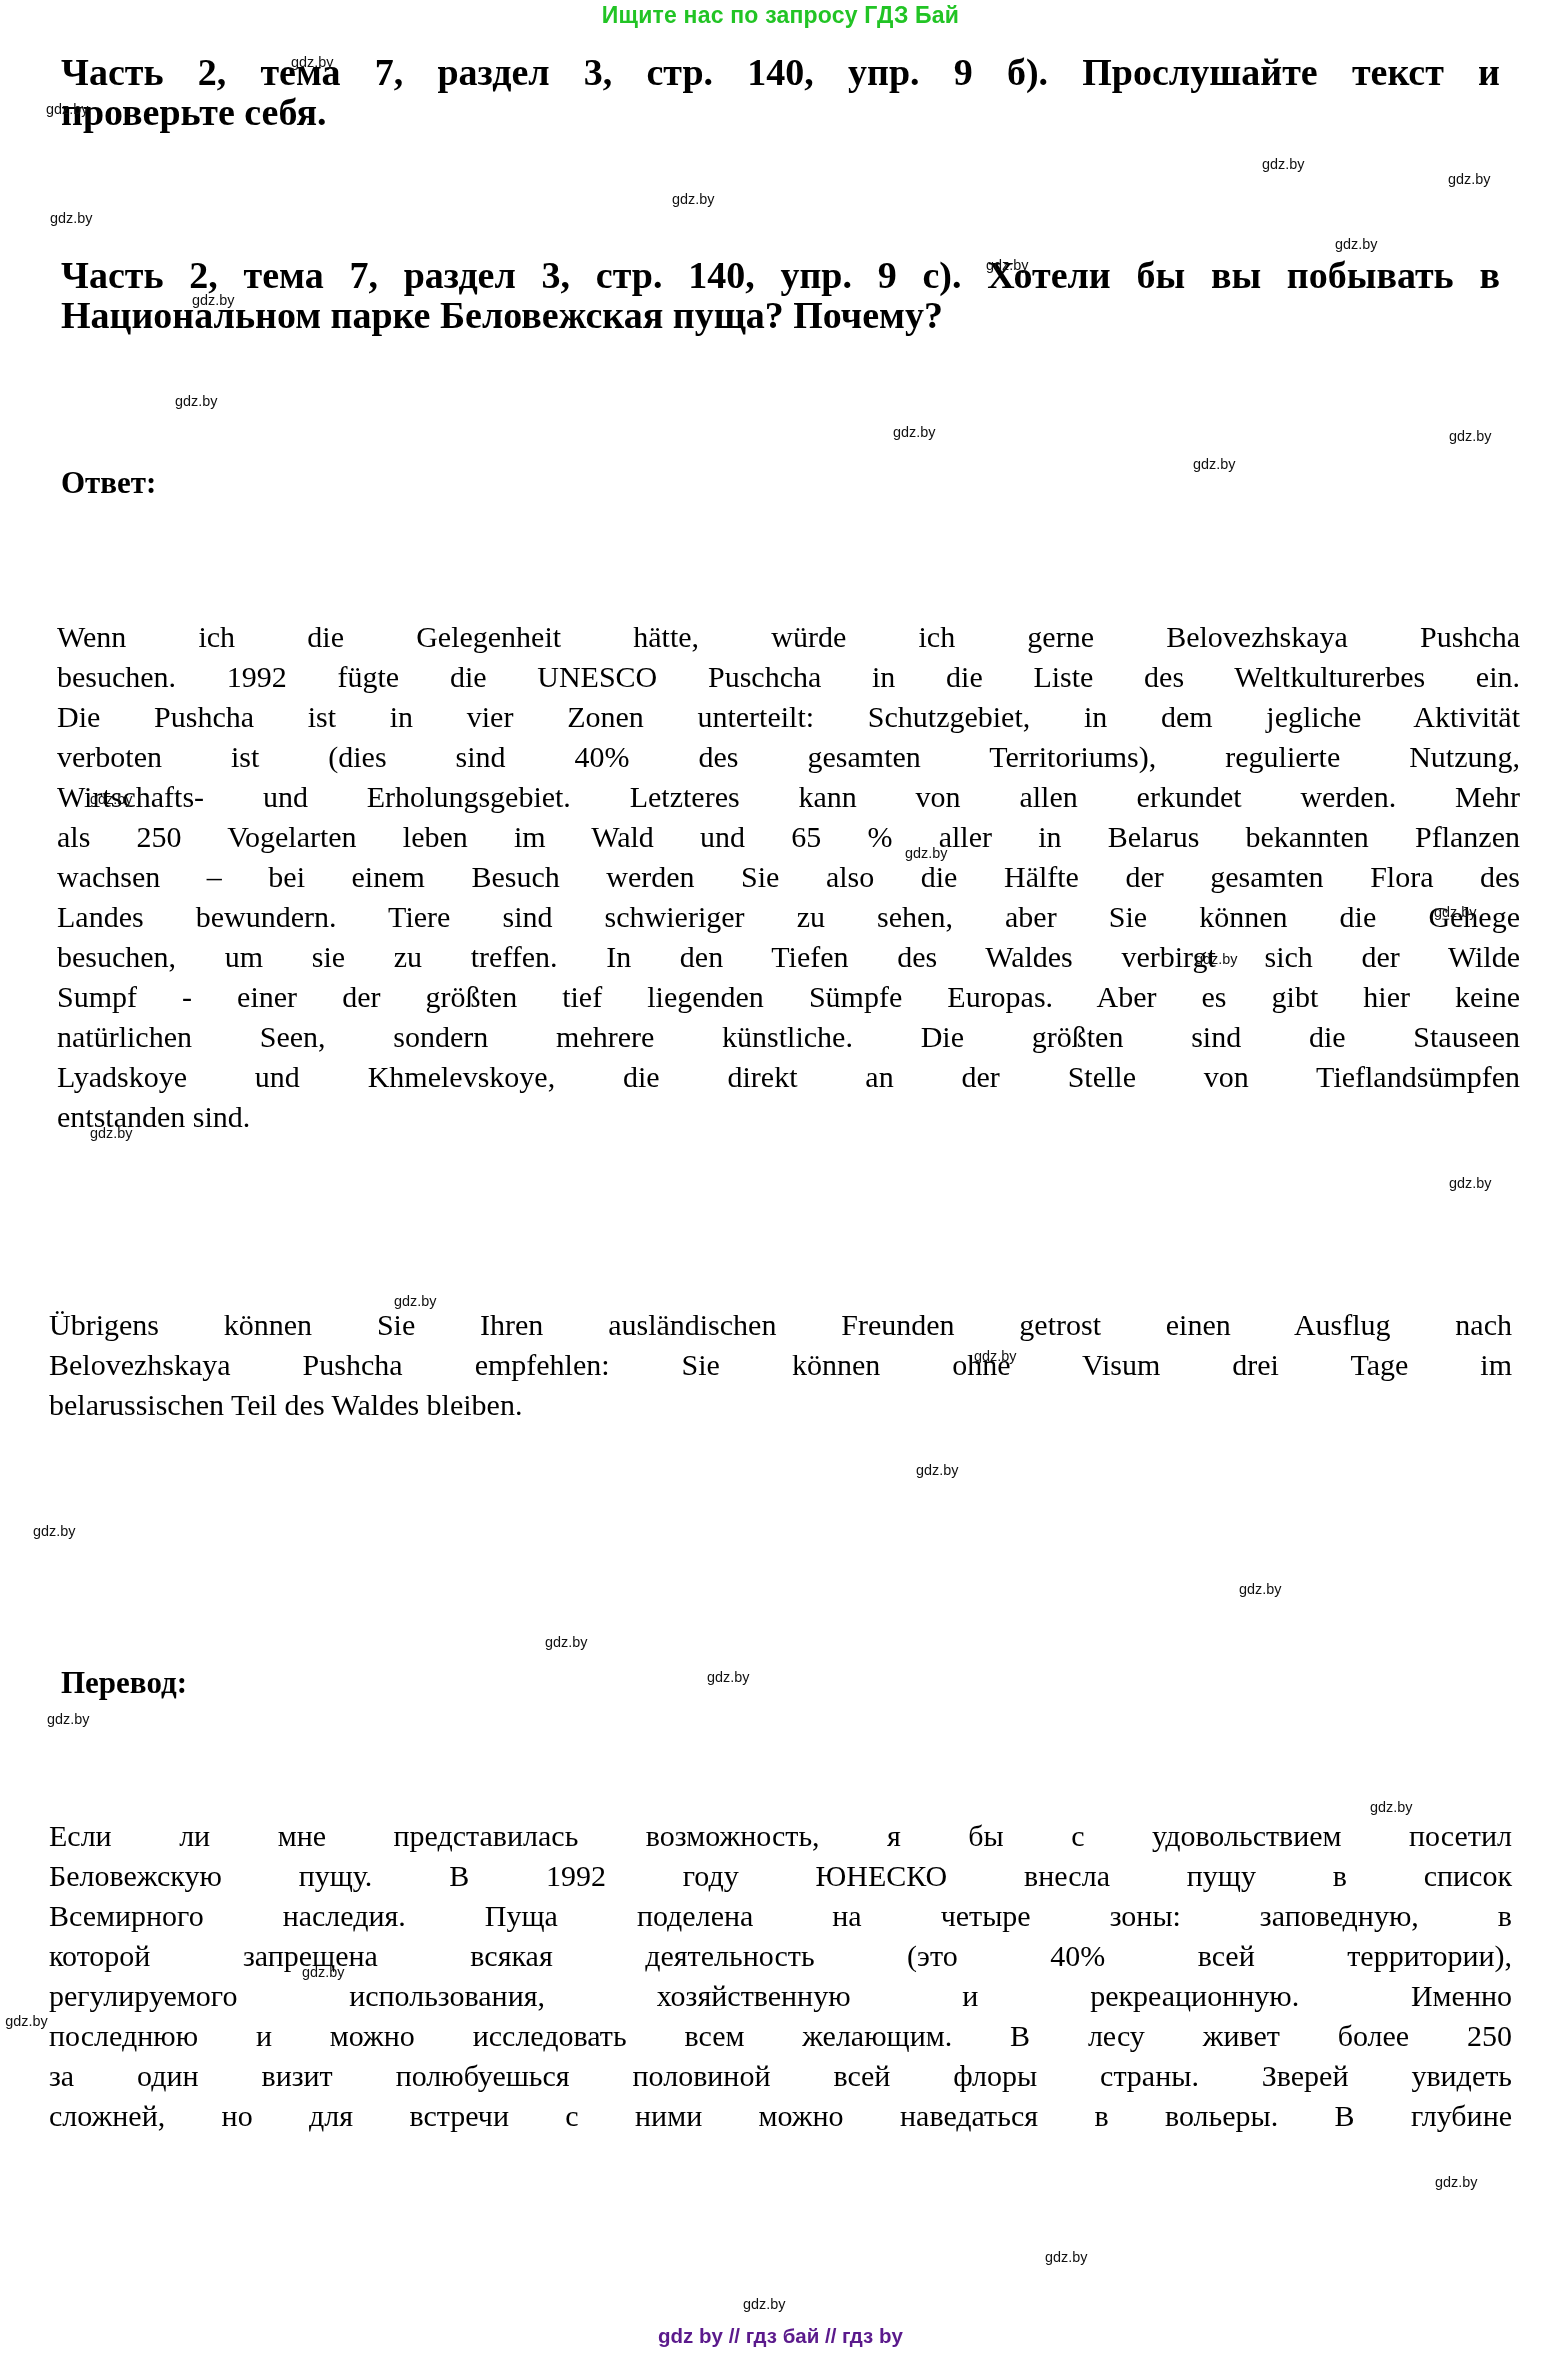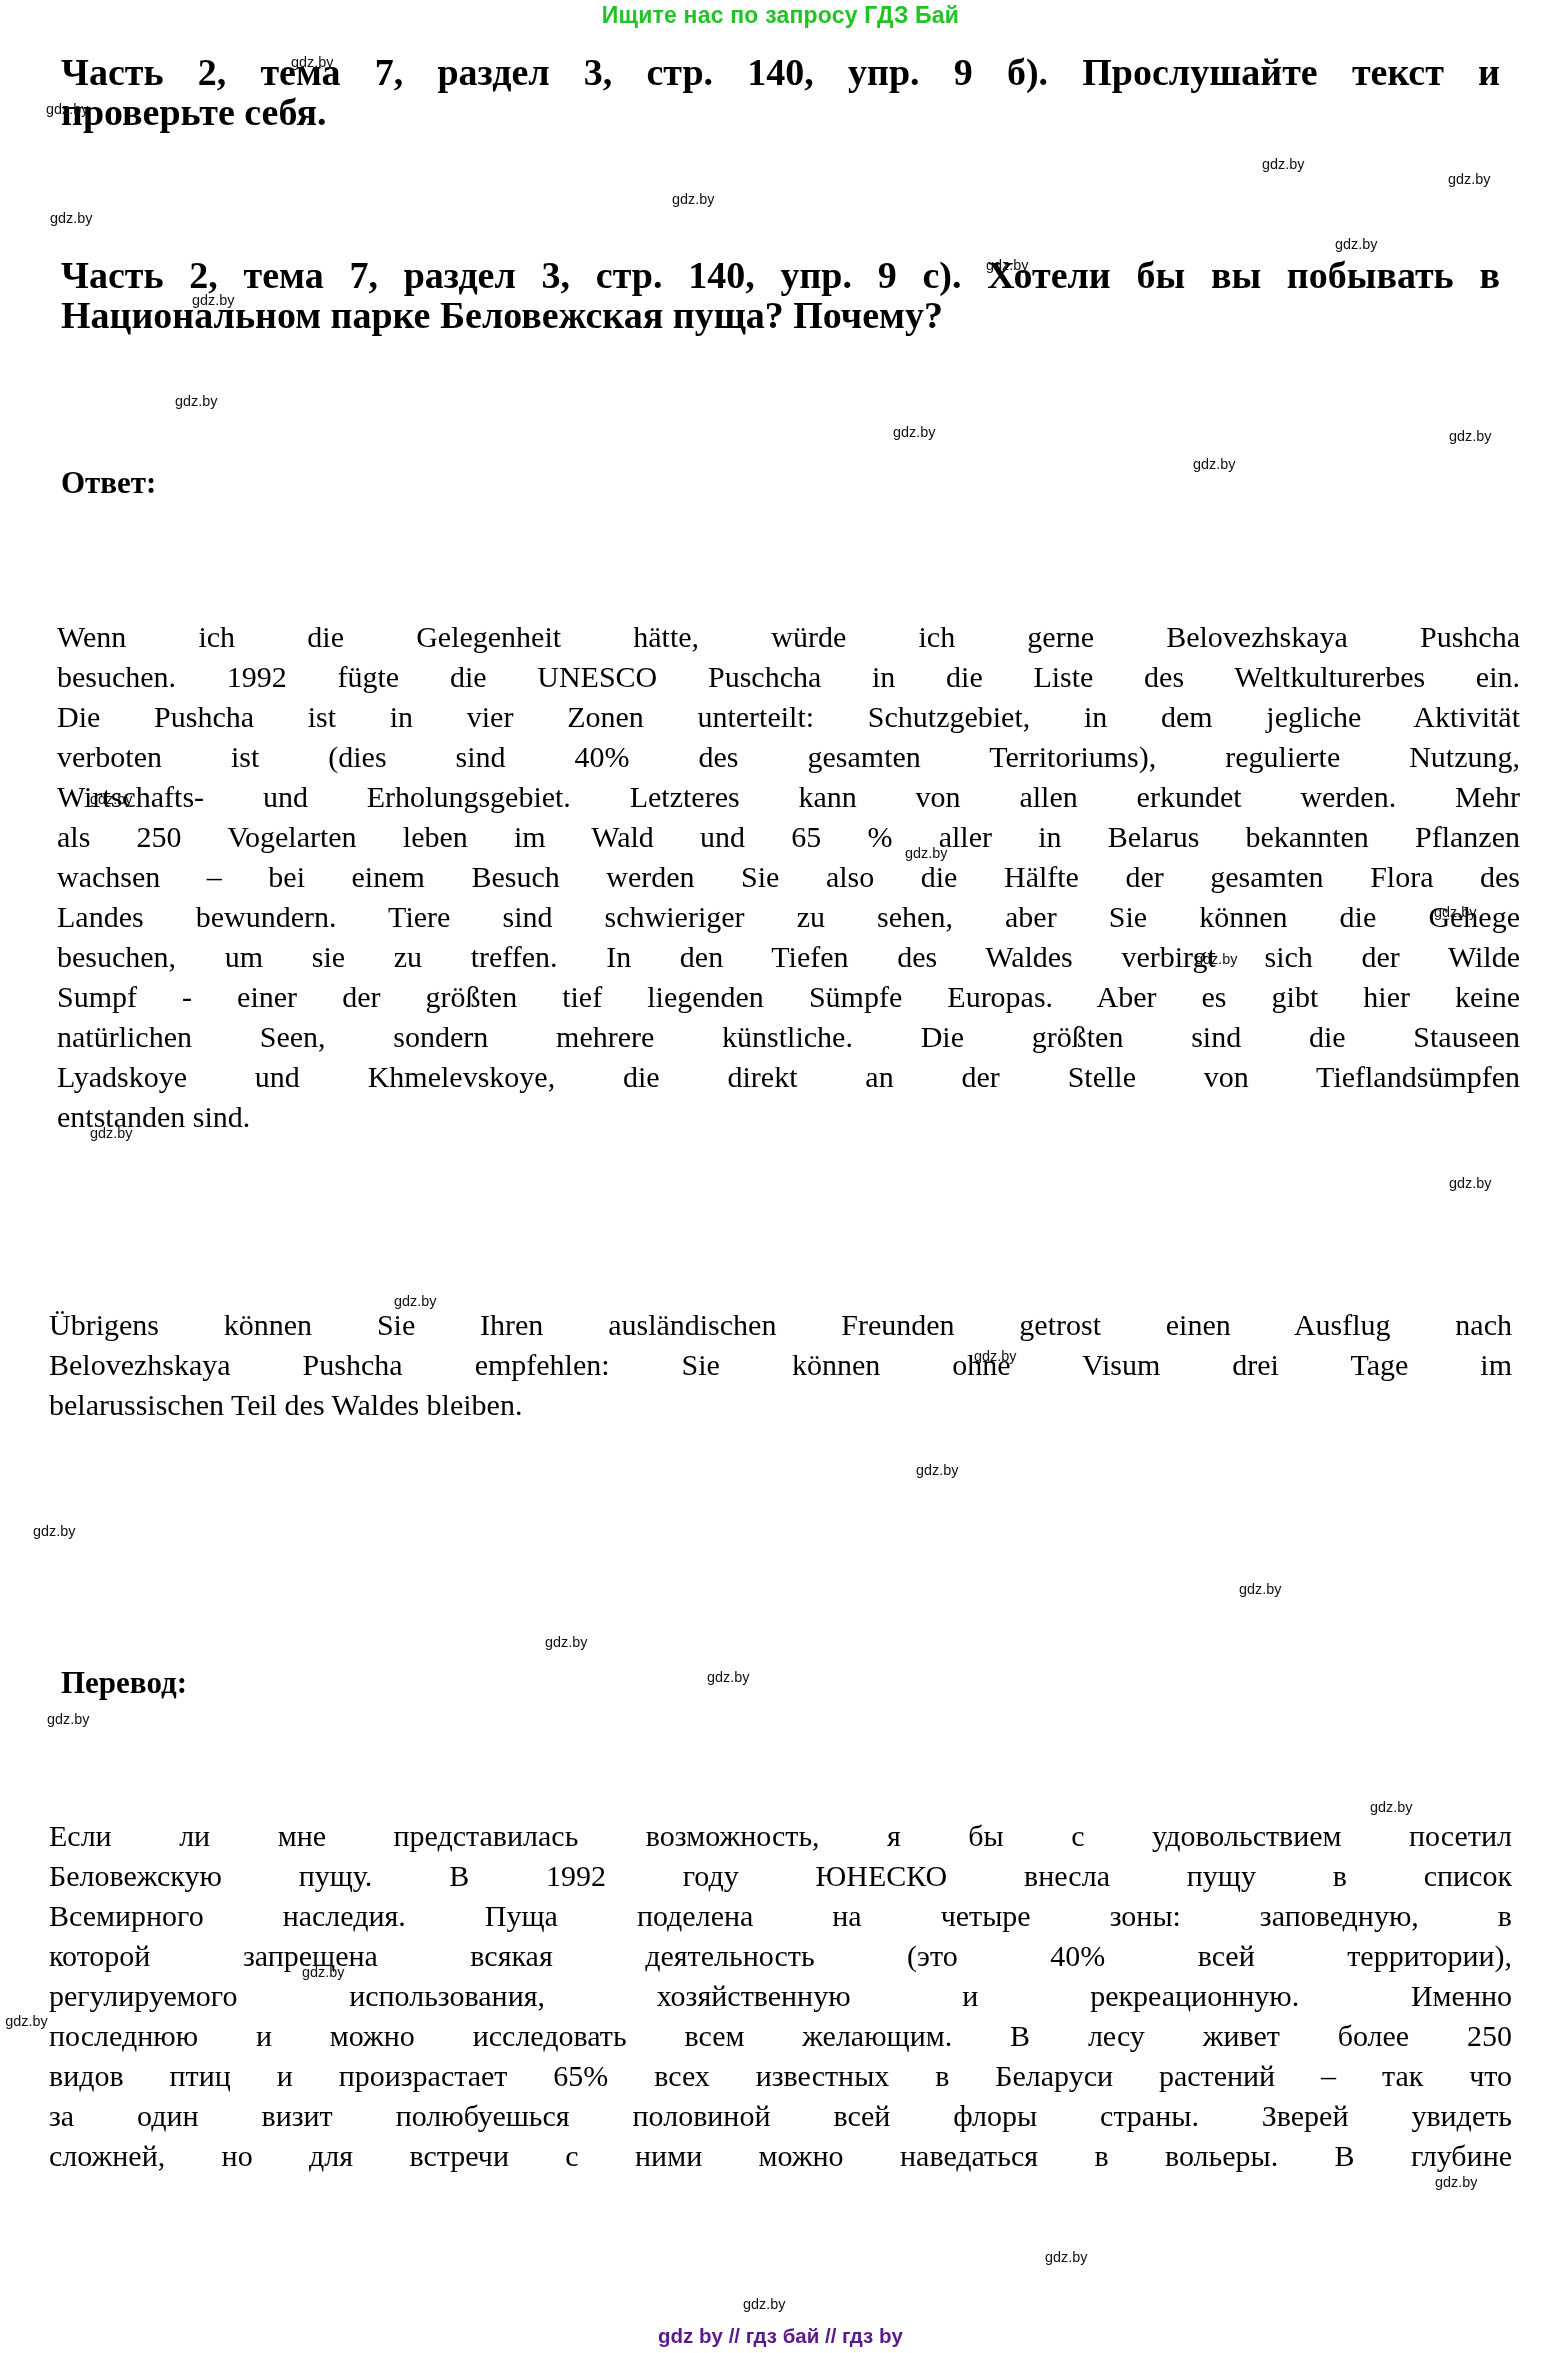--- a/index.html
+++ b/index.html
@@ -158,21 +158,20 @@
   </div>
 
   <div class="blk" style="top:1816px;left:49px;">
     <div class="body-par">
       <span class="line jline">Если ли мне представилась возможность, я бы с удовольствием посетил</span>
       <span class="line jline">Беловежскую пущу. В 1992 году ЮНЕСКО внесла пущу в список</span>
       <span class="line jline">Всемирного наследия. Пуща поделена на четыре зоны: заповедную, в</span>
       <span class="line jline">которой запрещена всякая деятельность (это 40% всей территории),</span>
       <span class="line jline">регулируемого использования, хозяйственную и рекреационную. Именно</span>
       <span class="line jline">последнюю и можно исследовать всем желающим. В лесу живет более 250</span>
-      <span class="line jline">видов птиц и произрастает 65% всех известных в Беларуси растений – так что</span>
       <span class="line jline">за один визит полюбуешься половиной всей флоры страны. Зверей увидеть</span>
       <span class="line jline">сложней, но для встречи с ними можно наведаться в вольеры. В глубине</span>
     </div>
   </div>
 
   <div id="watermark-layer">
       <div class="wm" style="left: 291px; top: 55px;">gdz.by</div>
       <div class="wm" style="left: 46px; top: 102px;">gdz.by</div>
       <div class="wm" style="left: 50px; top: 211px;">gdz.by</div>
       <div class="wm" style="left: 672px; top: 192px;">gdz.by</div>

